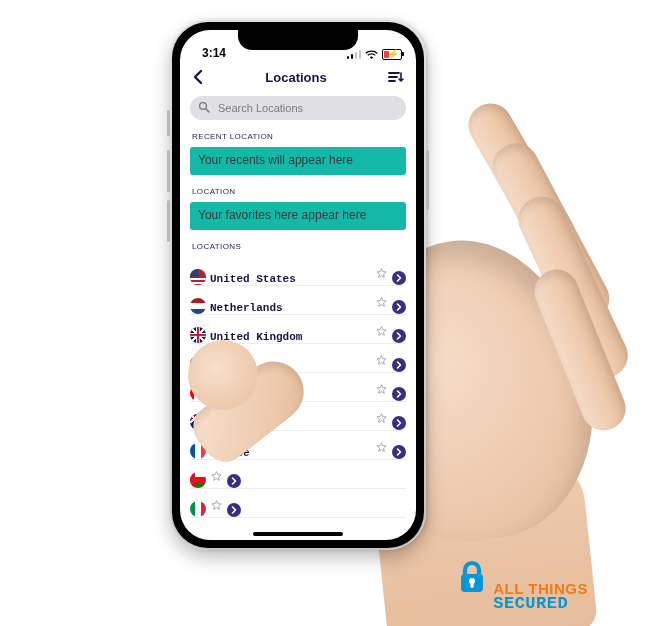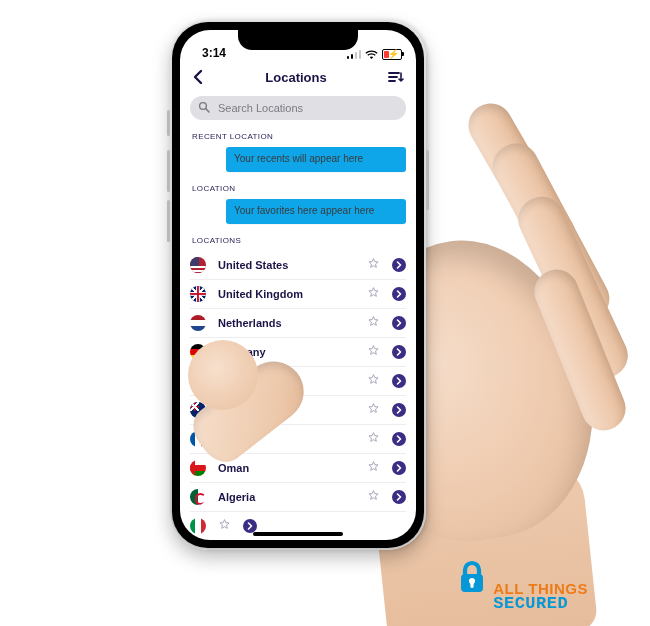--- a/index.html
+++ b/index.html
@@ -230,37 +230,37 @@
     padding: 0 10px;
   }
   .section-header {
     font-size: 8px;
     font-weight: 400;
     letter-spacing: .4px;
     color: #2d2359;
     margin: 12px 2px 6px 2px;
   }
   .section-empty {
-    background: #0ea5e9;
+    background: #14b8a6;
     border-radius: 3px;
     padding: 6px 8px 8px 8px;
-    font-size: 10px;
+    font-size: 12px;
     color: #3b3b3b;
     box-shadow: 0 1px 1px rgba(0,0,0,.04);
-    margin-left: 36px;
   }
 
   
   .loc-list { margin: 2px 0 0 0; }
   .loc-row {
     display:flex;
-    align-items:center;
+    align-items:flex-end;
     height: 28px;
     border-bottom: 1px solid #ededf1;
-    gap: 12px;
+    gap: 4px;
+    font-family: Liberation Mono, monospace;
   }
   .flag {
     width: 16px;
     height: 16px;
     border-radius: 50%;
     flex: 0 0 16px;
     overflow: hidden;
     position: relative;
     background:#ccc;
   }
@@ -446,44 +446,44 @@
               <span class="star-icon"><svg width="13" height="13" viewBox="0 0 24 24">
                   <path d="M12 3l2.4 5.6 6 .5-4.6 4 1.4 6L12 16l-5.2 3.1 1.4-6L3.6 9l6-.5z" fill="none" stroke="#9b9bb0" stroke-width="1.6" stroke-linejoin="round"></path>
                 </svg></span>
               <span class="go-btn">
                 <svg width="8" height="8" viewBox="0 0 8 8">
                   <path d="M2.5 1 L5.5 4 L2.5 7" stroke="#fff" stroke-width="1.6" fill="none" stroke-linecap="round" stroke-linejoin="round"></path>
                 </svg>
               </span>
             </div>
             <div class="loc-row">
+              <span class="flag flag-nl"></span>
+              <span class="loc-name">Netherlands</span>
+              <span class="star-icon"><svg width="13" height="13" viewBox="0 0 24 24">
+                  <path d="M12 3l2.4 5.6 6 .5-4.6 4 1.4 6L12 16l-5.2 3.1 1.4-6L3.6 9l6-.5z" fill="none" stroke="#9b9bb0" stroke-width="1.6" stroke-linejoin="round"></path>
+                </svg></span>
+              <span class="go-btn">
+                <svg width="8" height="8" viewBox="0 0 8 8">
+                  <path d="M2.5 1 L5.5 4 L2.5 7" stroke="#fff" stroke-width="1.6" fill="none" stroke-linecap="round" stroke-linejoin="round"></path>
+                </svg>
+              </span>
+            </div>
+            <div class="loc-row">
               <span class="flag flag-uk"></span>
               <span class="loc-name">United Kingdom</span>
               <span class="star-icon"><svg width="13" height="13" viewBox="0 0 24 24">
                   <path d="M12 3l2.4 5.6 6 .5-4.6 4 1.4 6L12 16l-5.2 3.1 1.4-6L3.6 9l6-.5z" fill="none" stroke="#9b9bb0" stroke-width="1.6" stroke-linejoin="round"></path>
                 </svg></span>
               <span class="go-btn">
                 <svg width="8" height="8" viewBox="0 0 8 8">
                   <path d="M2.5 1 L5.5 4 L2.5 7" stroke="#fff" stroke-width="1.6" fill="none" stroke-linecap="round" stroke-linejoin="round"></path>
                 </svg>
               </span>
             </div>
             <div class="loc-row">
-              <span class="flag flag-nl"></span>
-              <span class="loc-name">Netherlands</span>
-              <span class="star-icon"><svg width="13" height="13" viewBox="0 0 24 24">
-                  <path d="M12 3l2.4 5.6 6 .5-4.6 4 1.4 6L12 16l-5.2 3.1 1.4-6L3.6 9l6-.5z" fill="none" stroke="#9b9bb0" stroke-width="1.6" stroke-linejoin="round"></path>
-                </svg></span>
-              <span class="go-btn">
-                <svg width="8" height="8" viewBox="0 0 8 8">
-                  <path d="M2.5 1 L5.5 4 L2.5 7" stroke="#fff" stroke-width="1.6" fill="none" stroke-linecap="round" stroke-linejoin="round"></path>
-                </svg>
-              </span>
-            </div>
-            <div class="loc-row">
               <span class="flag flag-de"></span>
               <span class="loc-name">Germany</span>
               <span class="star-icon"><svg width="13" height="13" viewBox="0 0 24 24">
                   <path d="M12 3l2.4 5.6 6 .5-4.6 4 1.4 6L12 16l-5.2 3.1 1.4-6L3.6 9l6-.5z" fill="none" stroke="#9b9bb0" stroke-width="1.6" stroke-linejoin="round"></path>
                 </svg></span>
               <span class="go-btn">
                 <svg width="8" height="8" viewBox="0 0 8 8">
                   <path d="M2.5 1 L5.5 4 L2.5 7" stroke="#fff" stroke-width="1.6" fill="none" stroke-linecap="round" stroke-linejoin="round"></path>
                 </svg>
               </span>
@@ -519,33 +519,20 @@
                   <path d="M12 3l2.4 5.6 6 .5-4.6 4 1.4 6L12 16l-5.2 3.1 1.4-6L3.6 9l6-.5z" fill="none" stroke="#9b9bb0" stroke-width="1.6" stroke-linejoin="round"></path>
                 </svg></span>
               <span class="go-btn">
                 <svg width="8" height="8" viewBox="0 0 8 8">
                   <path d="M2.5 1 L5.5 4 L2.5 7" stroke="#fff" stroke-width="1.6" fill="none" stroke-linecap="round" stroke-linejoin="round"></path>
                 </svg>
               </span>
             </div>
             <div class="loc-row">
               <span class="flag flag-om"></span>
-              <span class="loc-name">Oman</span>
-              <span class="star-icon"><svg width="13" height="13" viewBox="0 0 24 24">
-                  <path d="M12 3l2.4 5.6 6 .5-4.6 4 1.4 6L12 16l-5.2 3.1 1.4-6L3.6 9l6-.5z" fill="none" stroke="#9b9bb0" stroke-width="1.6" stroke-linejoin="round"></path>
-                </svg></span>
-              <span class="go-btn">
-                <svg width="8" height="8" viewBox="0 0 8 8">
-                  <path d="M2.5 1 L5.5 4 L2.5 7" stroke="#fff" stroke-width="1.6" fill="none" stroke-linecap="round" stroke-linejoin="round"></path>
-                </svg>
-              </span>
-            </div>
-            <div class="loc-row">
-              <span class="flag flag-dz"></span>
-              <span class="loc-name">Algeria</span>
               <span class="star-icon"><svg width="13" height="13" viewBox="0 0 24 24">
                   <path d="M12 3l2.4 5.6 6 .5-4.6 4 1.4 6L12 16l-5.2 3.1 1.4-6L3.6 9l6-.5z" fill="none" stroke="#9b9bb0" stroke-width="1.6" stroke-linejoin="round"></path>
                 </svg></span>
               <span class="go-btn">
                 <svg width="8" height="8" viewBox="0 0 8 8">
                   <path d="M2.5 1 L5.5 4 L2.5 7" stroke="#fff" stroke-width="1.6" fill="none" stroke-linecap="round" stroke-linejoin="round"></path>
                 </svg>
               </span>
             </div>
             <div class="loc-row">

